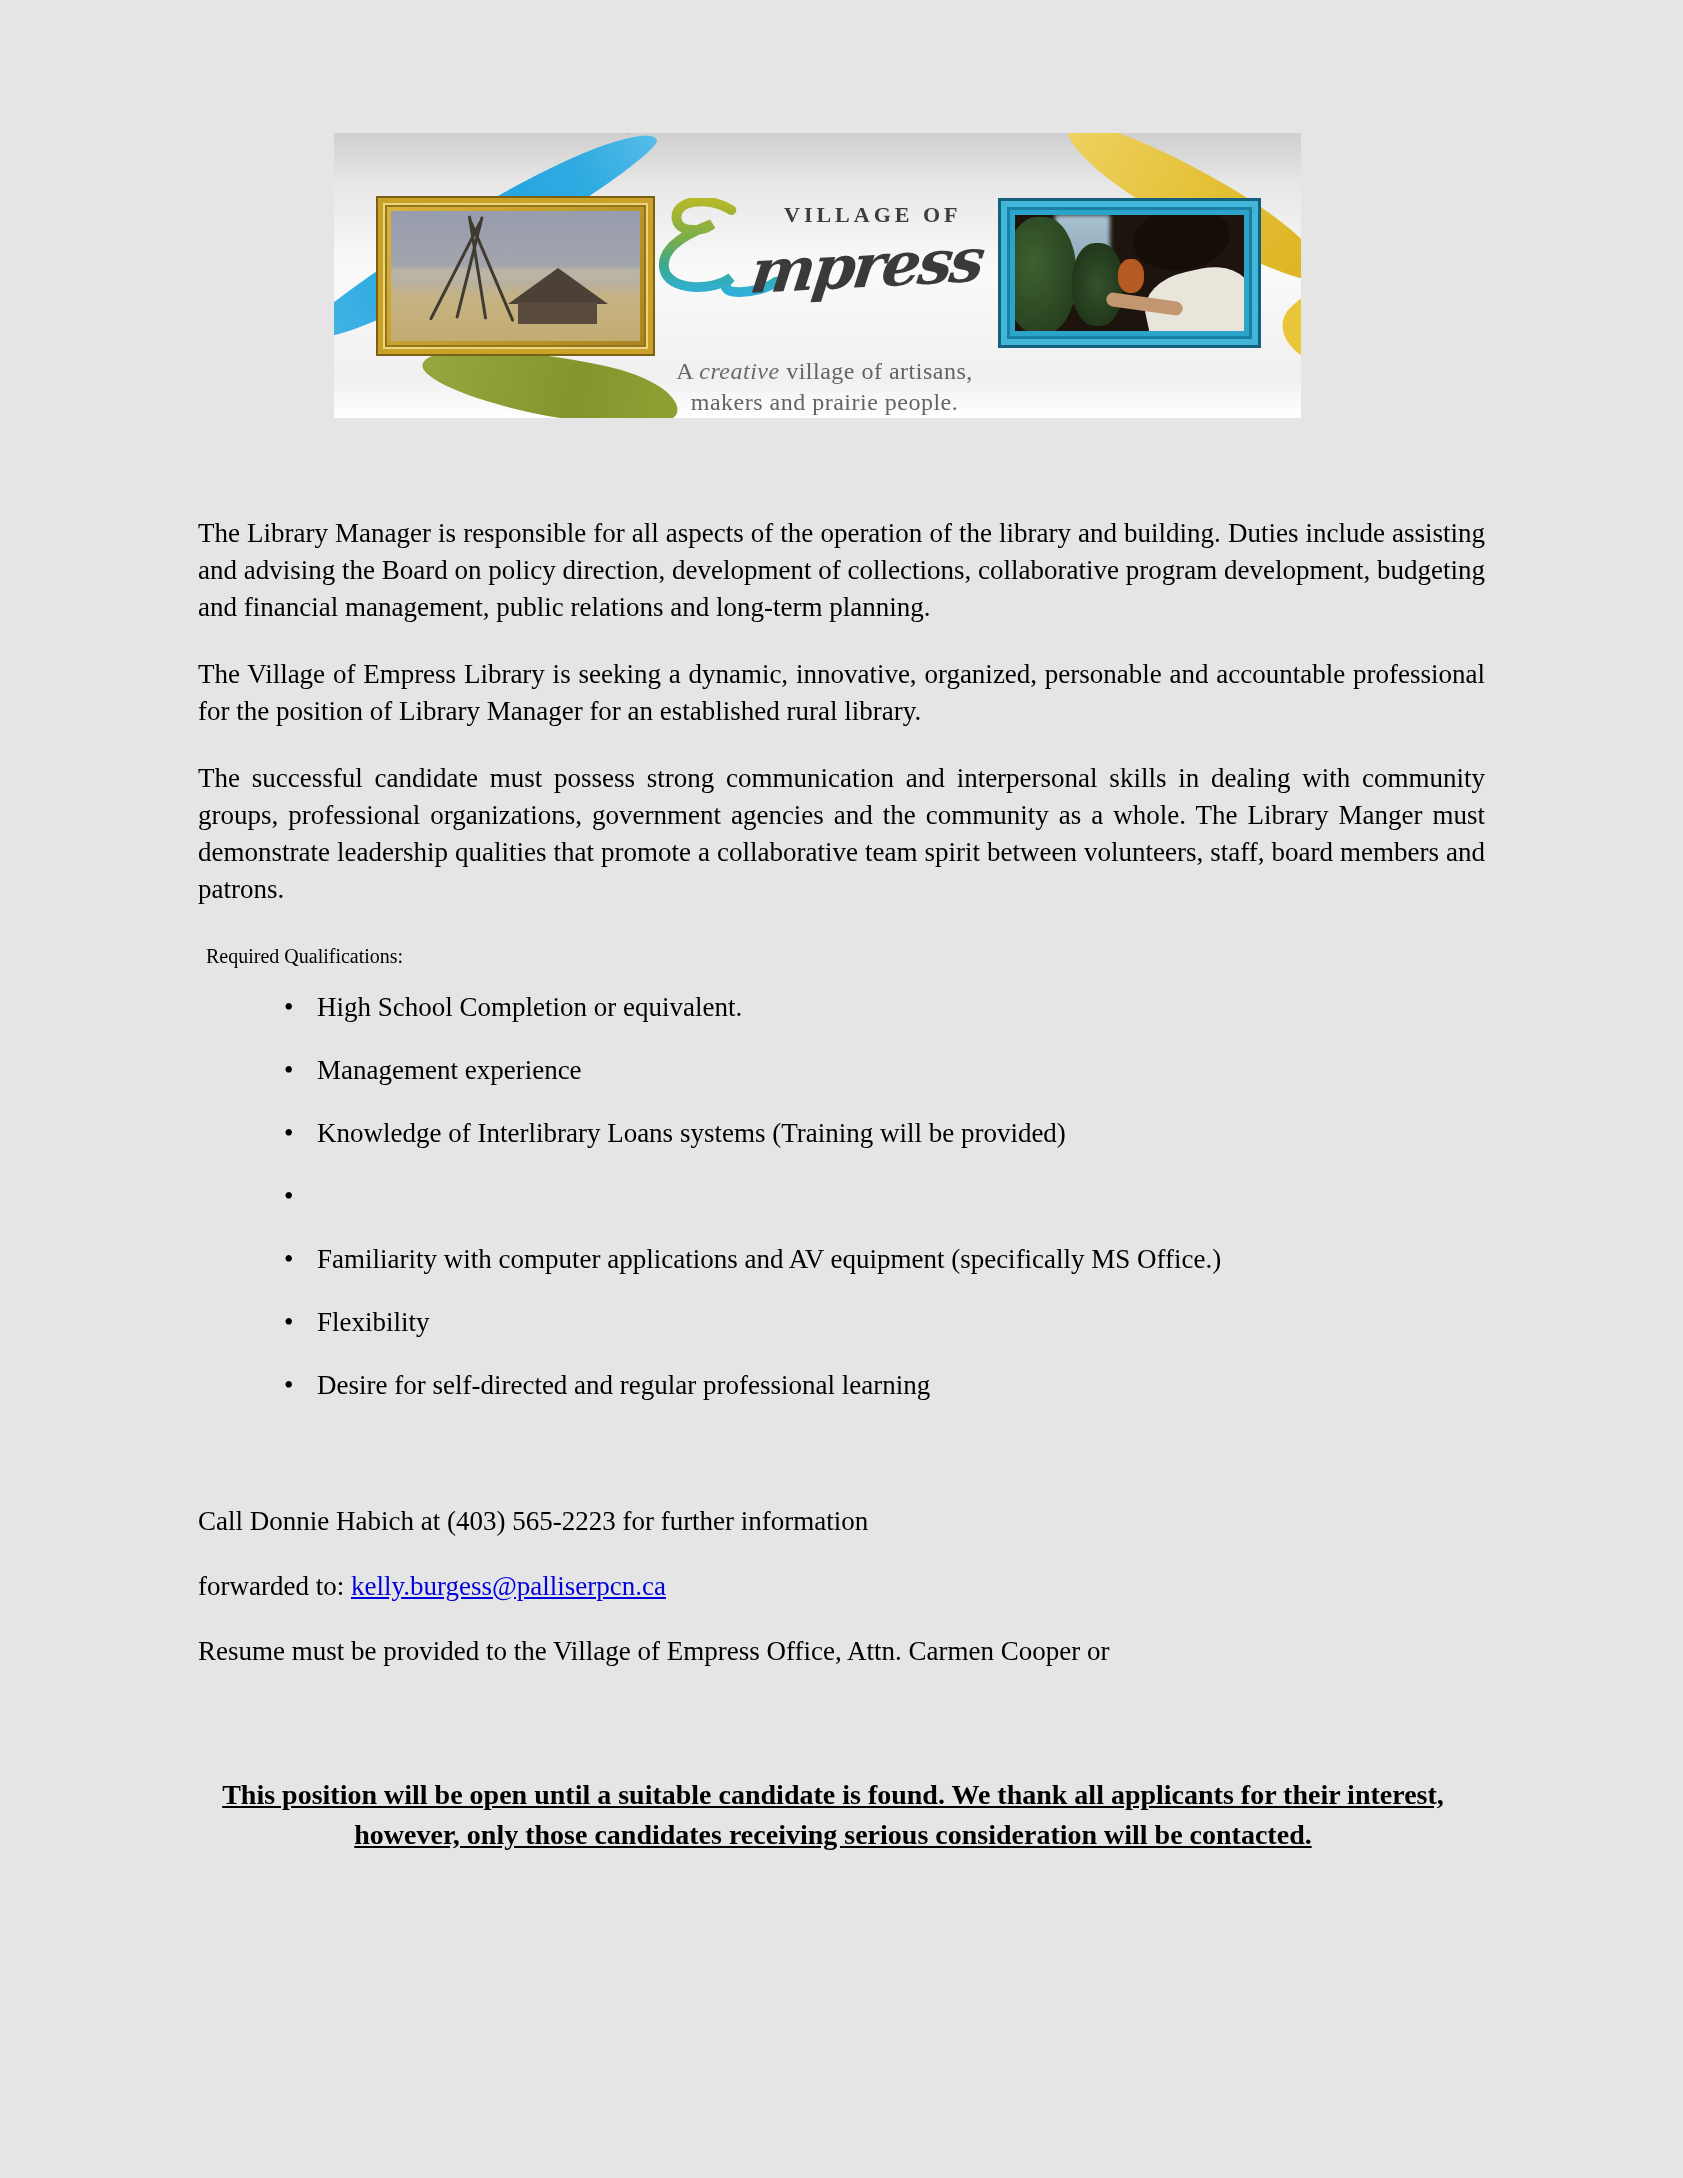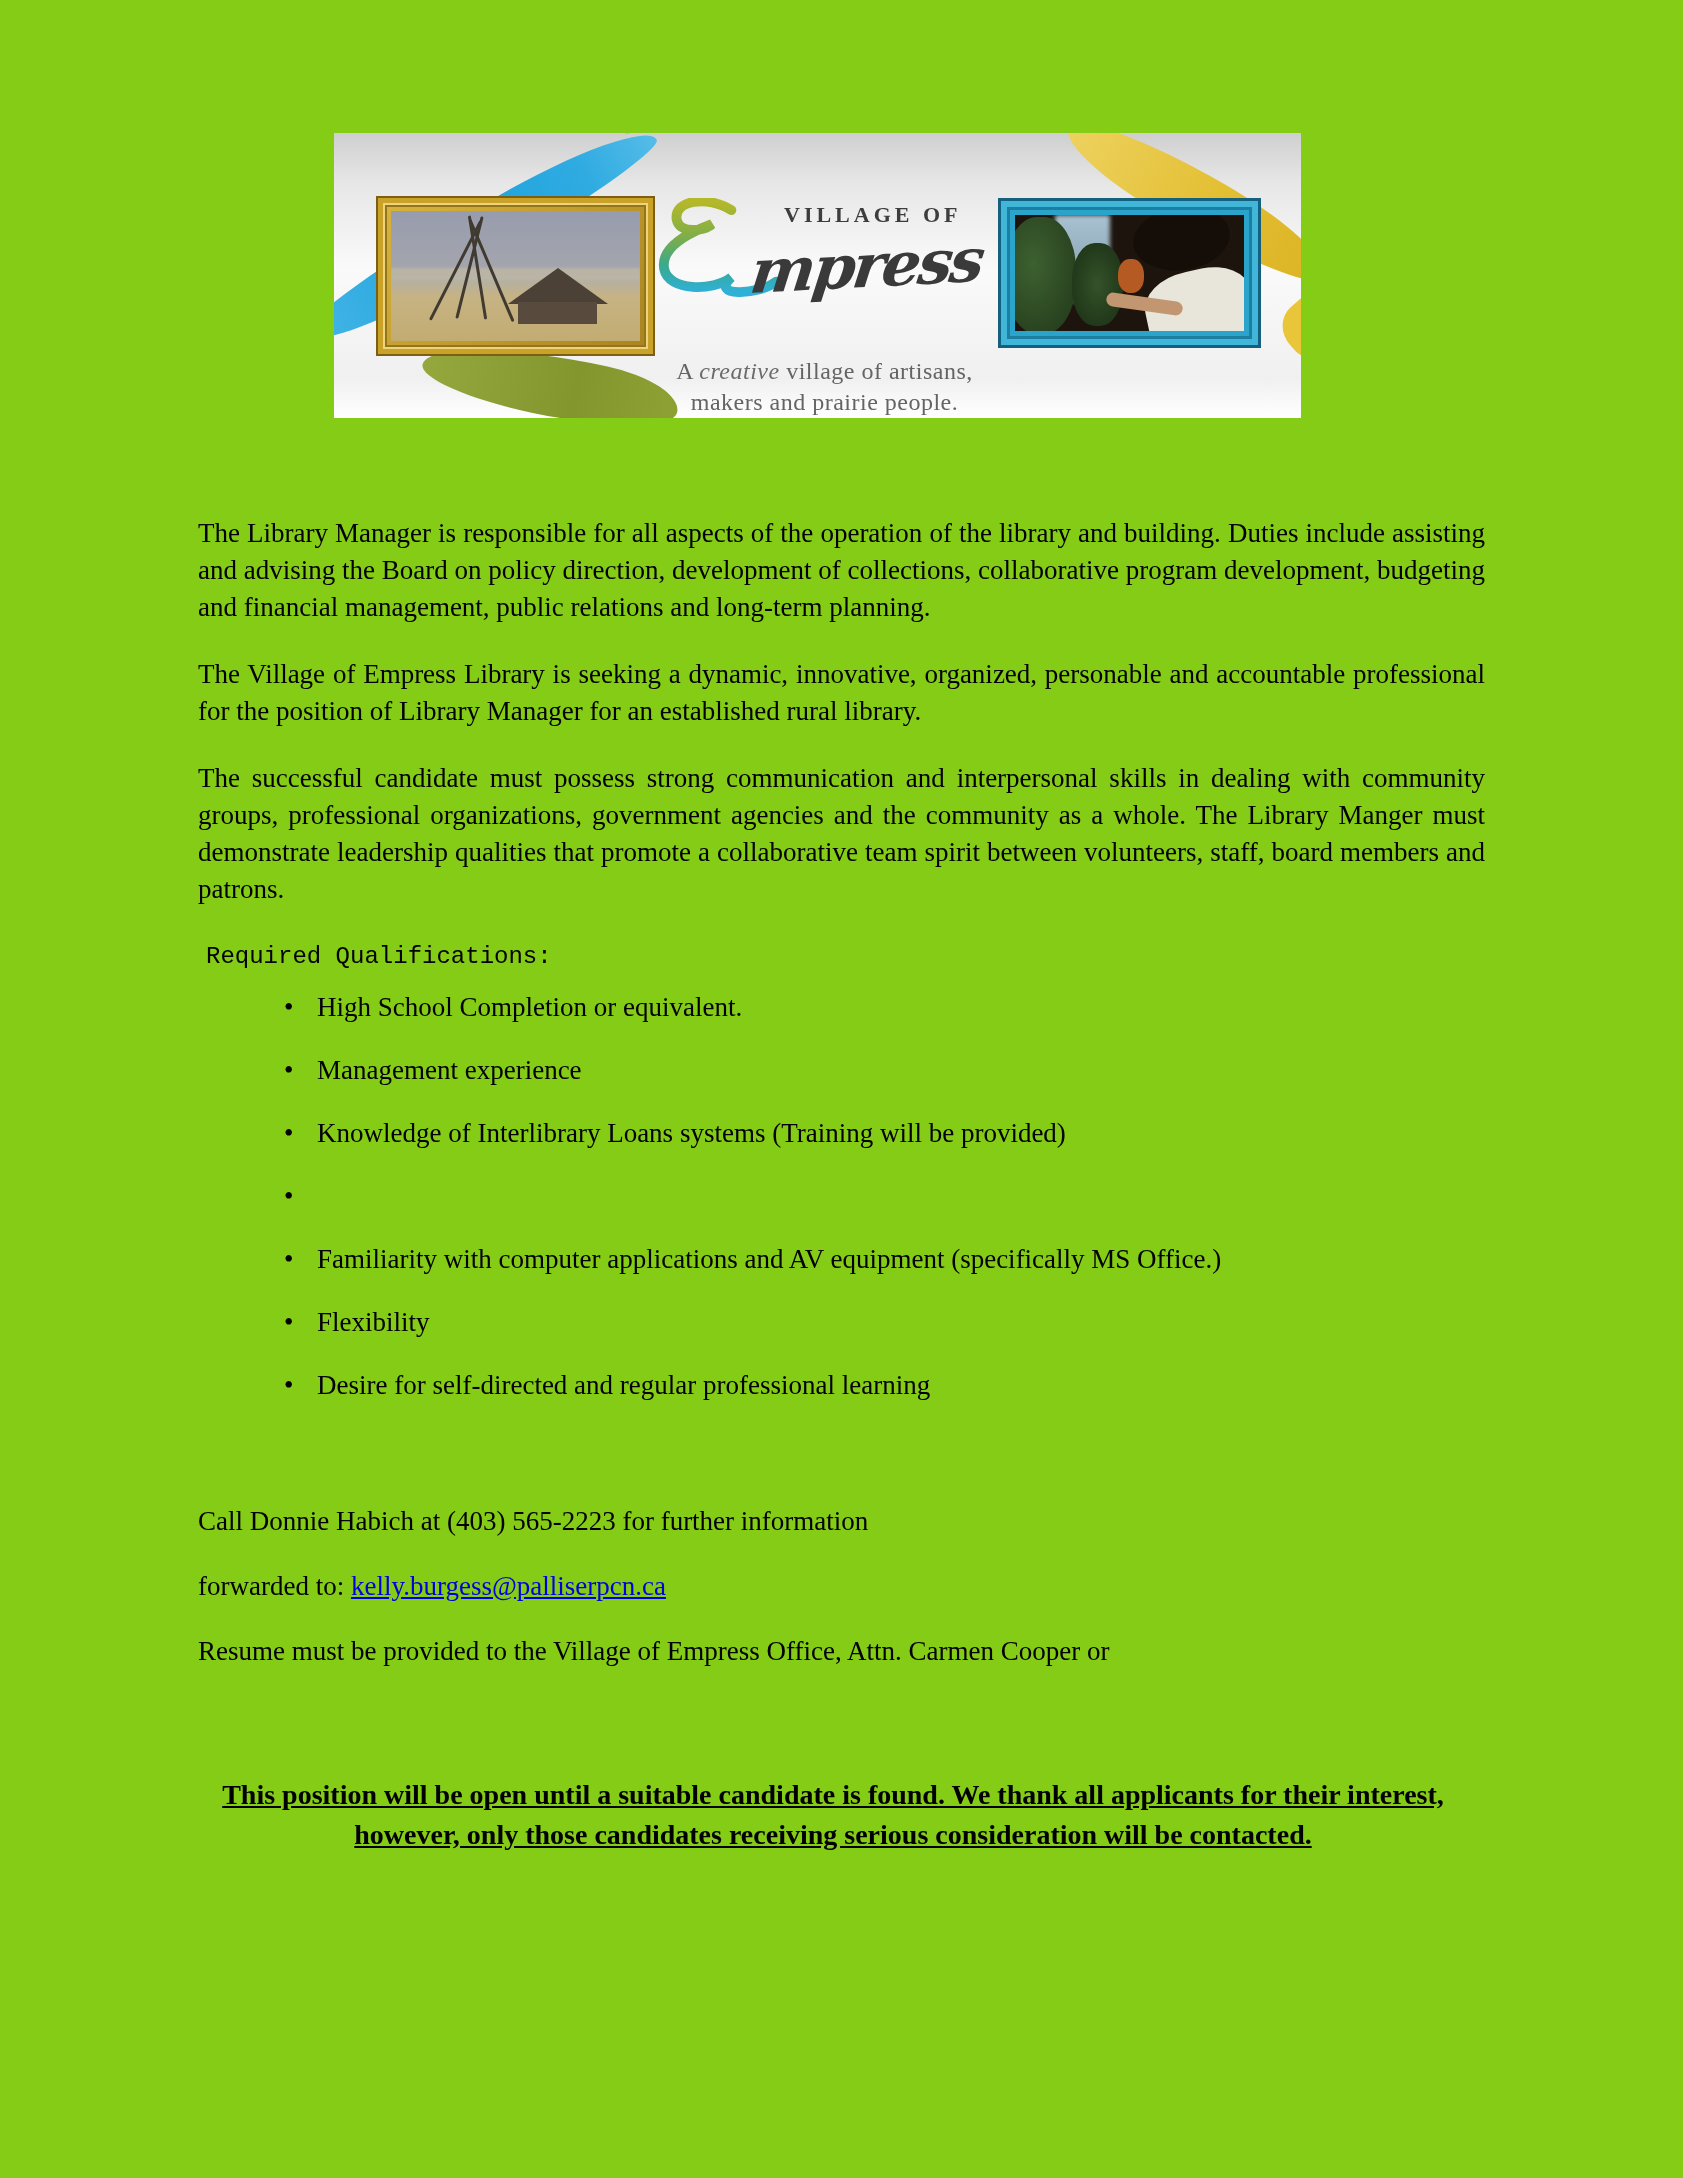--- a/index.html
+++ b/index.html
@@ -1,19 +1,19 @@
 <!DOCTYPE html>
 <html><head>
 <meta charset="utf-8">
 <style>
   html,body{margin:0;padding:0;background:#ffffff;}
   .page{
     position:relative;
     width:1683px;height:2178px;
-    background:#84cc16;
+    background:#e5e5e5;
     font-family:"Liberation Serif", serif;
     color:#000;
     overflow:hidden;
   }
 
   
   .banner{
     position:absolute;left:334px;top:133px;width:967px;height:285px;
     background:linear-gradient(180deg,#cfcfcf 0%,#e7e7e7 18%,#fafafa 48%,#f0f0f0 86%,#ffffff 100%);
     overflow:hidden;
@@ -112,21 +112,21 @@
     font-size:24px;line-height:31px;color:#646464;letter-spacing:0.5px;
   }
   .tagline .script{font-style:italic;color:#6b6b6b;text-align:right;}
 
   
   .content{position:absolute;left:198px;top:418px;width:1287px;}
   .para{
     margin:0 0 30px 0;font-size:27px;line-height:37px;text-align:justify;
   }
   .content > .para:first-child{margin-top:97px;}
-  .qual-heading{margin:0 0 14px 0;padding-left:8px;font-size:24px;line-height:37px;font-family:Liberation Mono, monospace;}
+  .qual-heading{margin:0 0 14px 0;padding-left:8px;font-size:20px;line-height:37px;}
   .bullets{list-style:none;margin:0;padding:0 0 0 86px;}
   .bullets li{display:flex;font-size:27px;line-height:37px;margin-bottom:26px;}
   .bullets .marker{width:22px;flex:0 0 22px;margin-right:11px;}
   .contact{margin-top:99px;}
   .contact p{margin:0 0 28px 0;font-size:27px;line-height:37px;}
   .email{color:#0000dd;text-decoration:underline;}
   .closing{
     margin:105px 0 0 16px;width:1238px;
     font-size:28px;line-height:40px;font-weight:bold;text-align:center;text-decoration:underline;
   }

